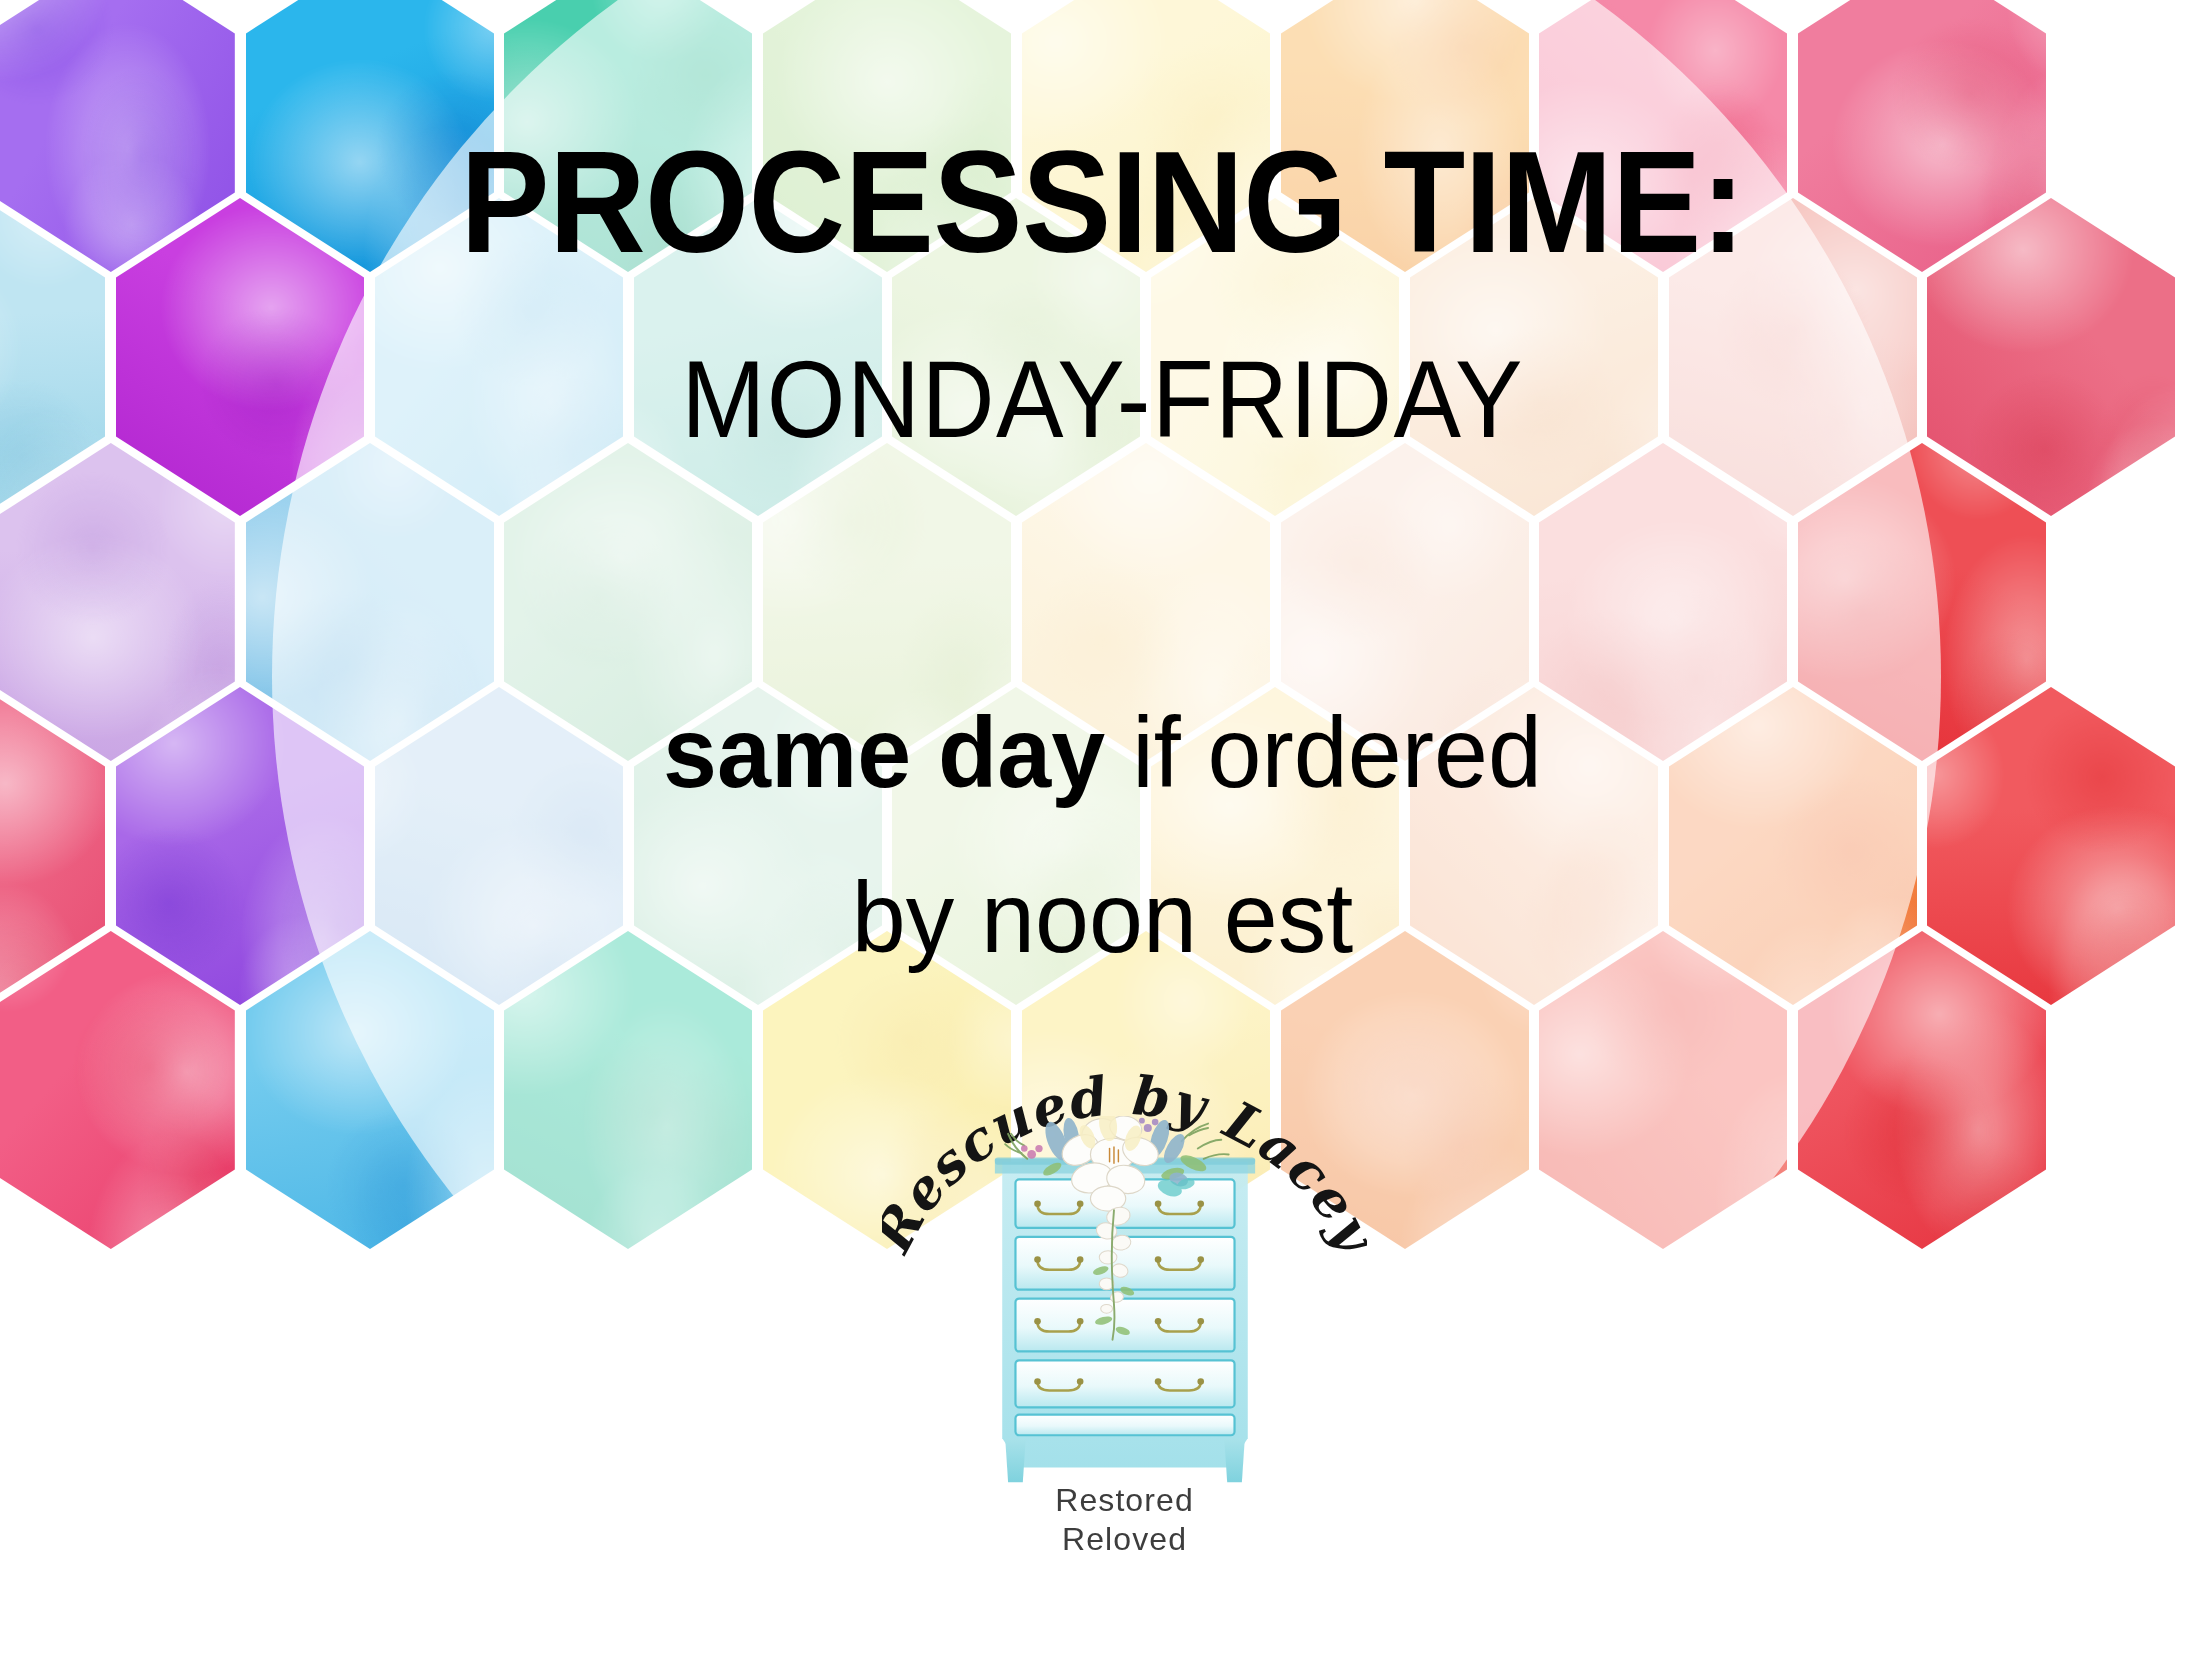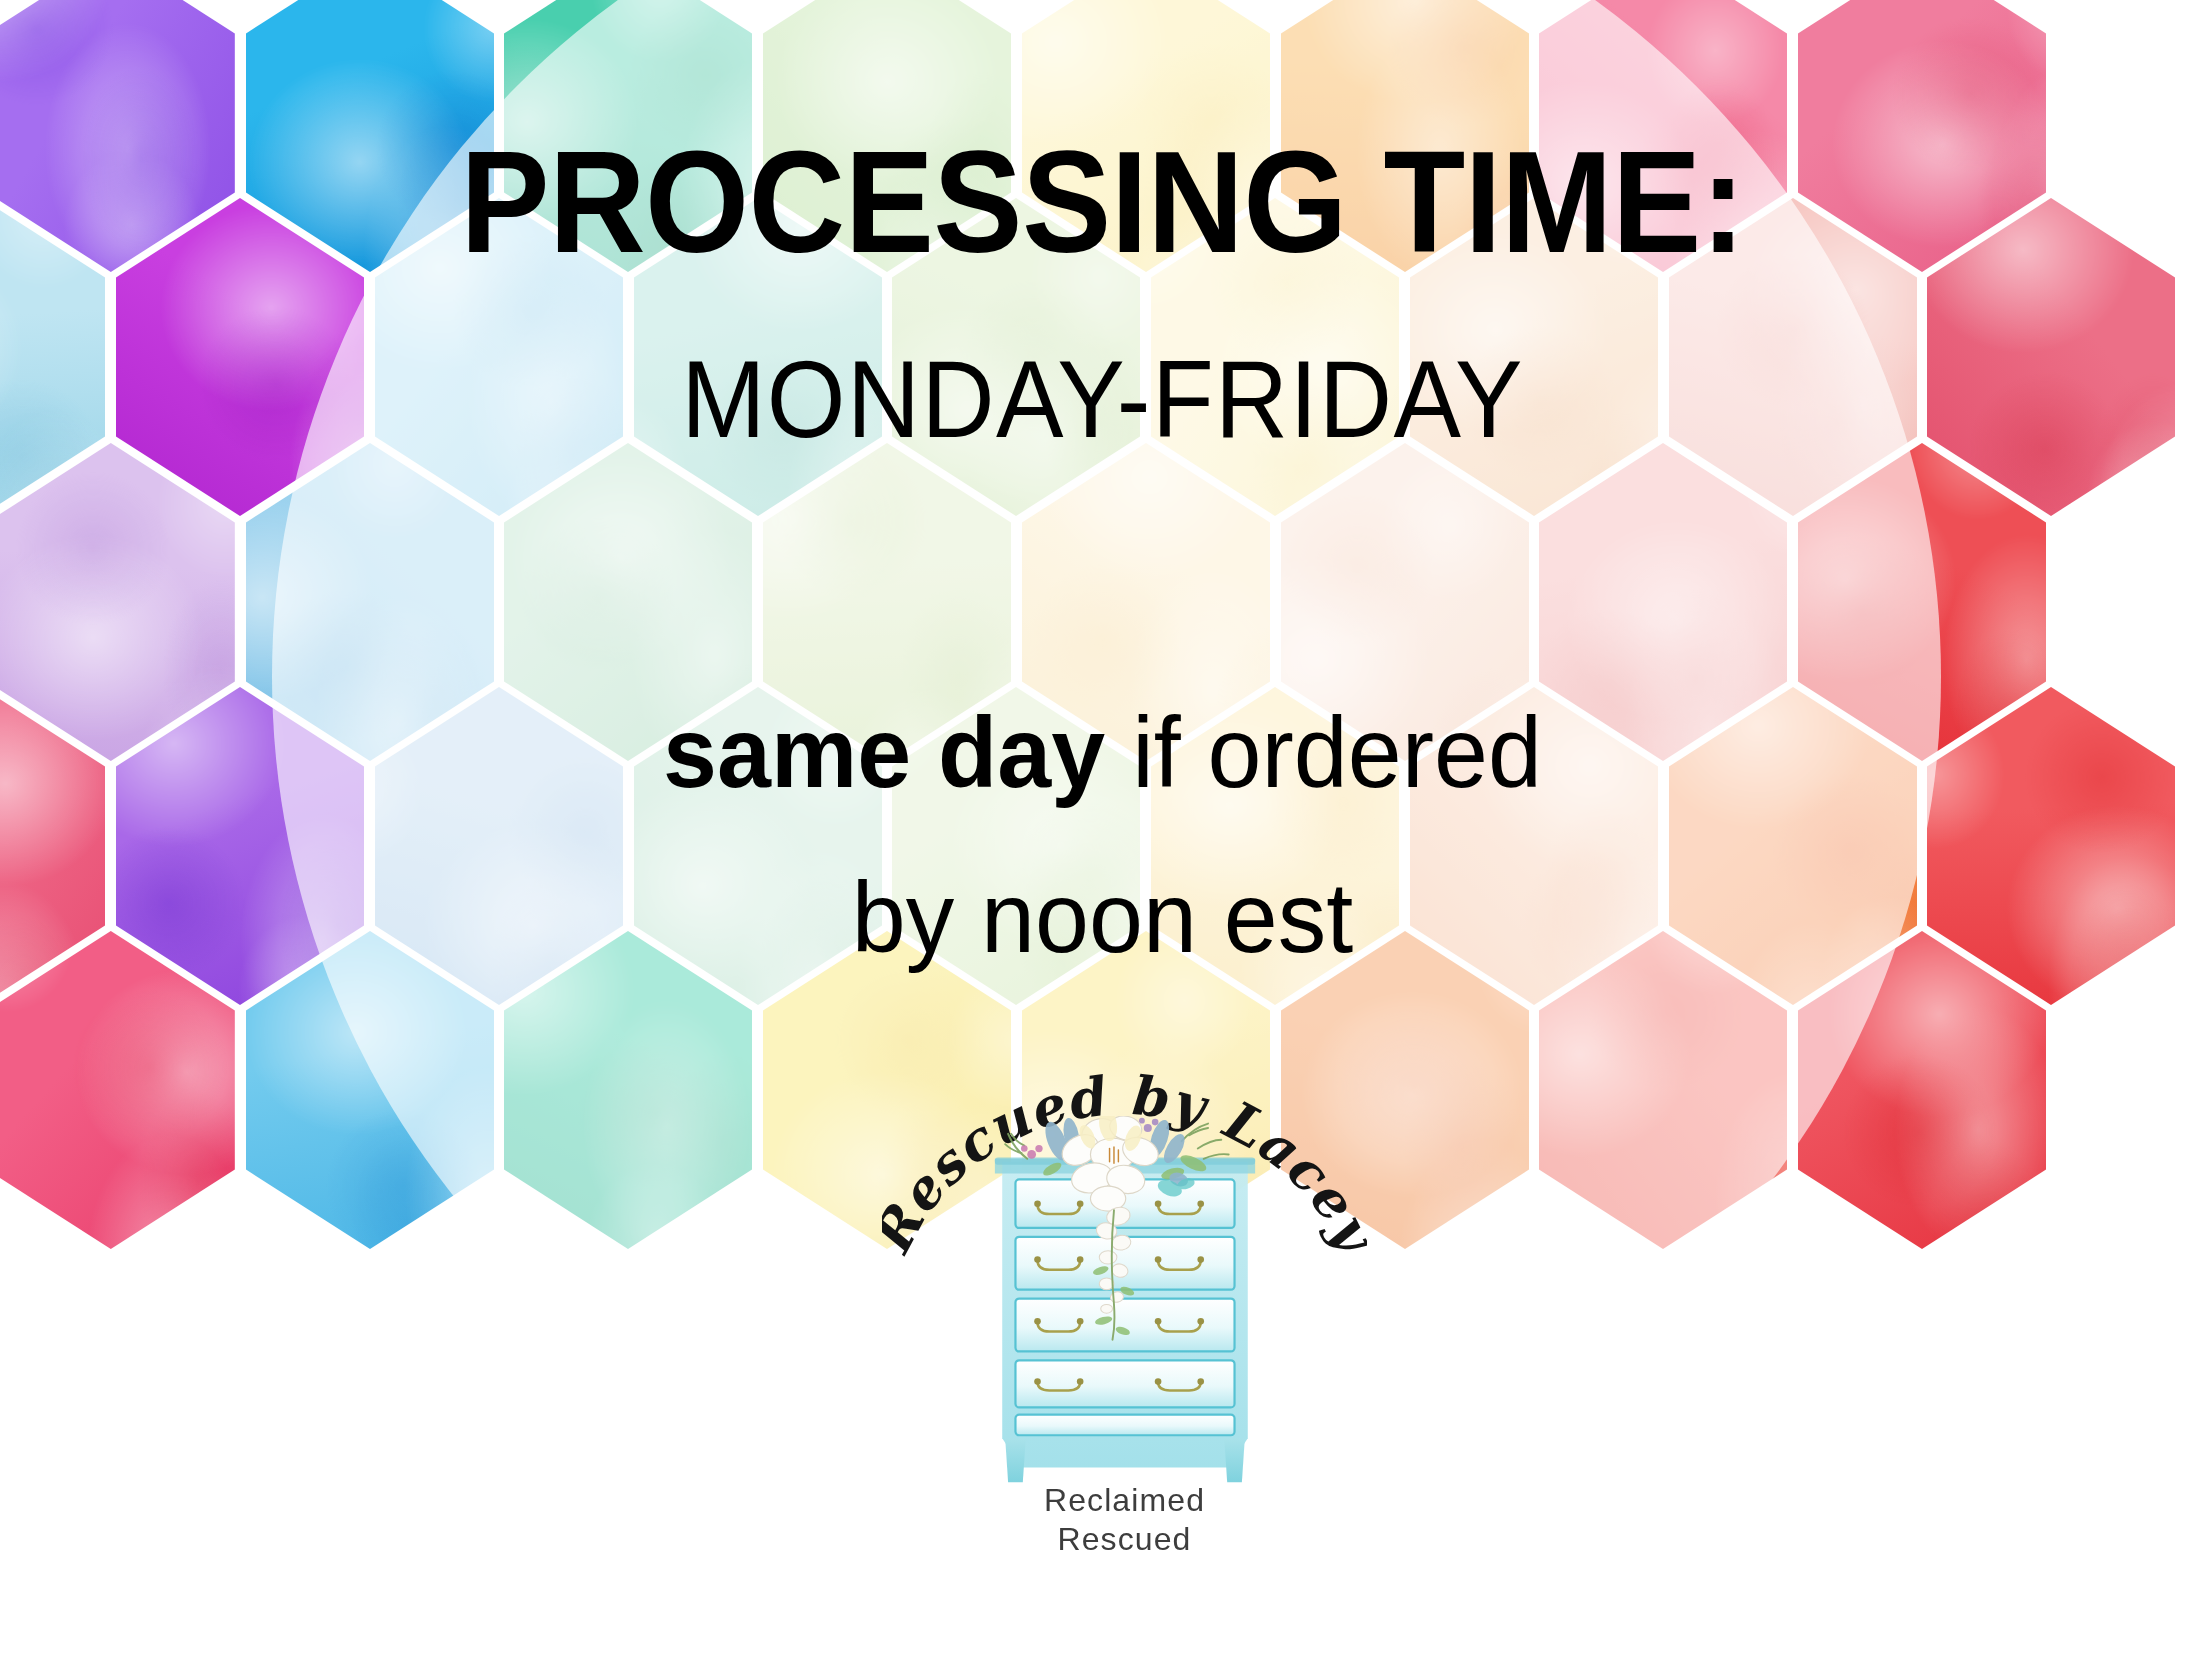--- a/index.html
+++ b/index.html
@@ -528,20 +528,20 @@
           <g fill="#8fbf73" opacity=".85">
             <ellipse cx="152" cy="210" rx="11" ry="5" transform="rotate(-20 152 210)"></ellipse>
             <ellipse cx="188" cy="238" rx="10" ry="5" transform="rotate(22 188 238)"></ellipse>
             <ellipse cx="156" cy="278" rx="12" ry="5" transform="rotate(-14 156 278)"></ellipse>
             <ellipse cx="182" cy="292" rx="10" ry="5" transform="rotate(18 182 292)"></ellipse>
           </g>
         </g>
       </svg>
 
       <div id="tagline">
-        <div>Reclaimed</div>
-        <div>Rescued</div>
+        <div>Restored</div>
+        <div>Reloved</div>
       </div>
 
     </div>
   </div>
 </div>
 
 
 </body></html>

